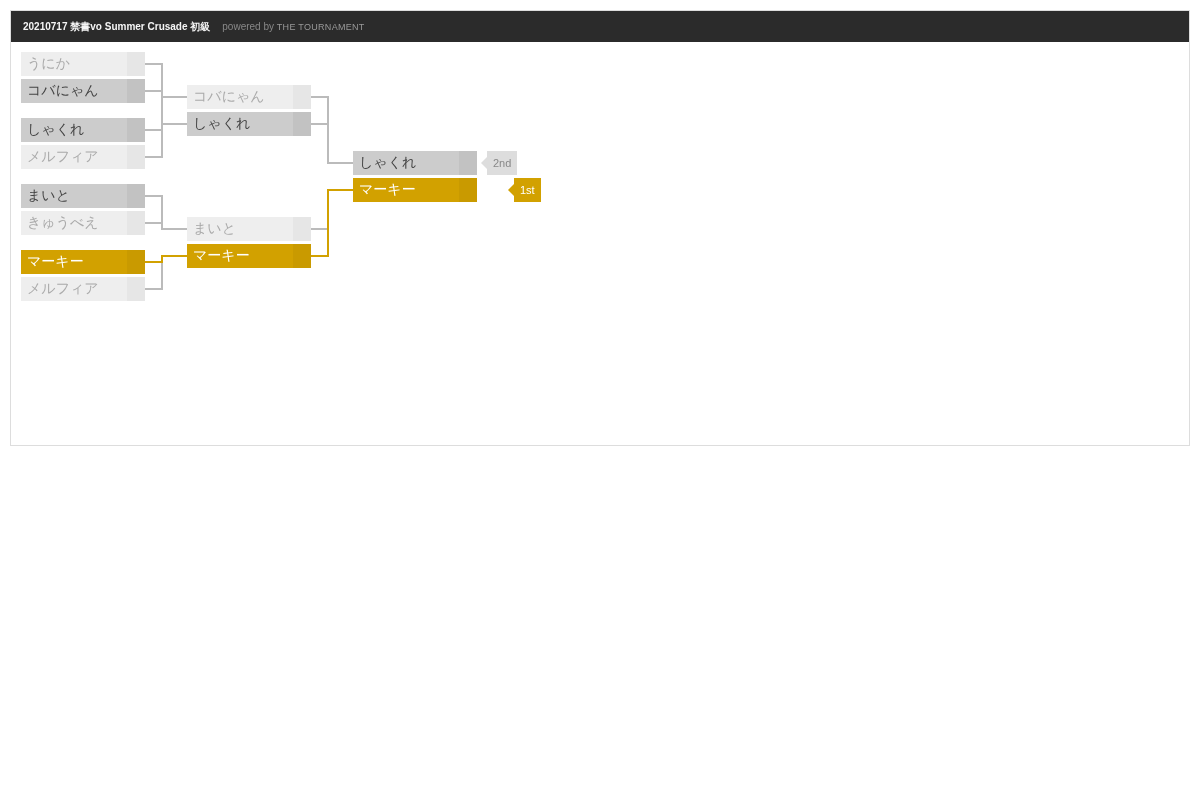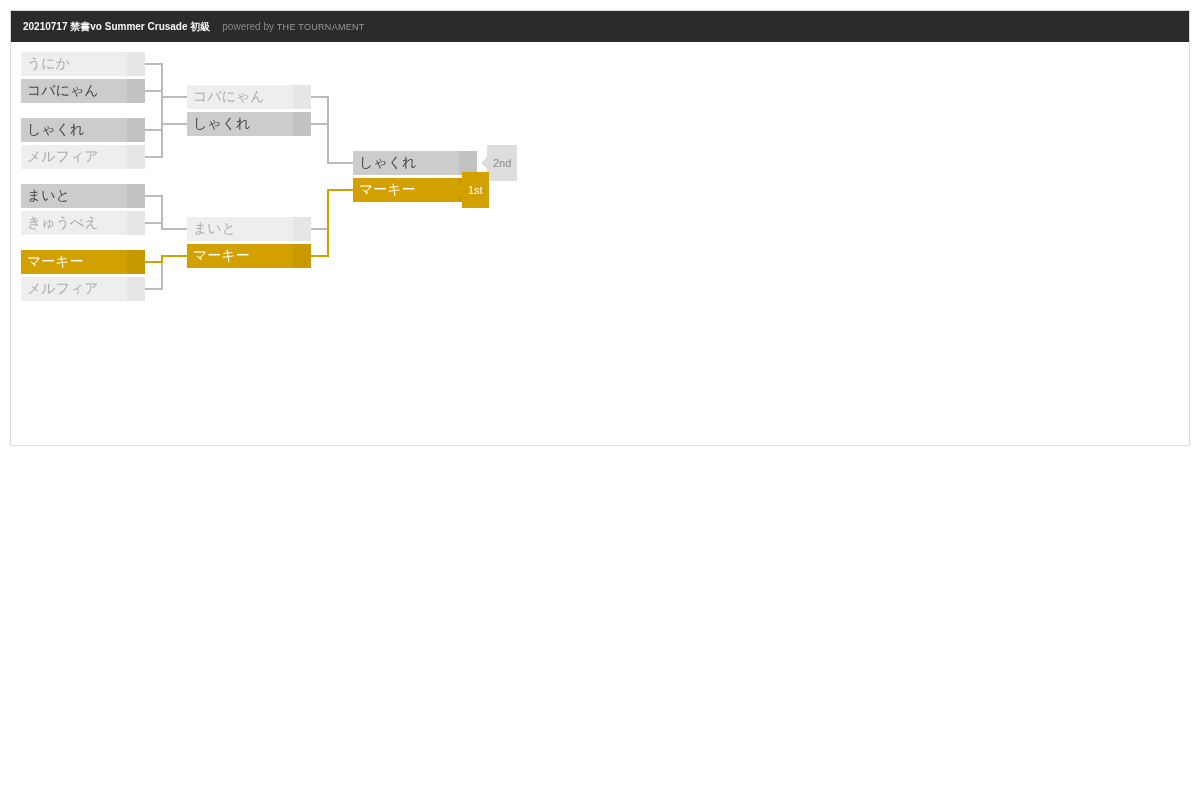--- a/index.html
+++ b/index.html
@@ -88,21 +88,21 @@
     height: 24px;
     display: flex;
     align-items: center;
   }
   .badge .tri {
     width: 0; height: 0;
     border-top: 6px solid transparent;
     border-bottom: 6px solid transparent;
   }
   .badge .box {
-    height: 36px;
+    height: 24px;
     display: flex;
     align-items: center;
     justify-content: center;
     font-size: 11px;
     padding: 12px 6px;
     min-width: 26px;
   }
   .badge.second .tri { border-right: 6px solid #ddd; }
   .badge.second .box { background: #ddd; color: #888; }
   .badge.first .tri { border-right: 6px solid #d2a100; }
@@ -223,19 +223,19 @@
     </div>
     <div class="cell final wgold c2" style="top:136px">
       <span class="name">マーキー</span>
         <span class="score"></span>
     </div>
 
     <div class="badge second" style="left:470px; top:109px">
       <span class="tri"></span>
       <span class="box">2nd</span>
     </div>
-    <div class="badge first" style="left:445px; top:136px">
+    <div class="badge first" style="left:497px; top:136px">
       <span class="tri"></span>
       <span class="box">1st</span>
     </div>
 
   </div>
 </div>
 
 </body></html>

